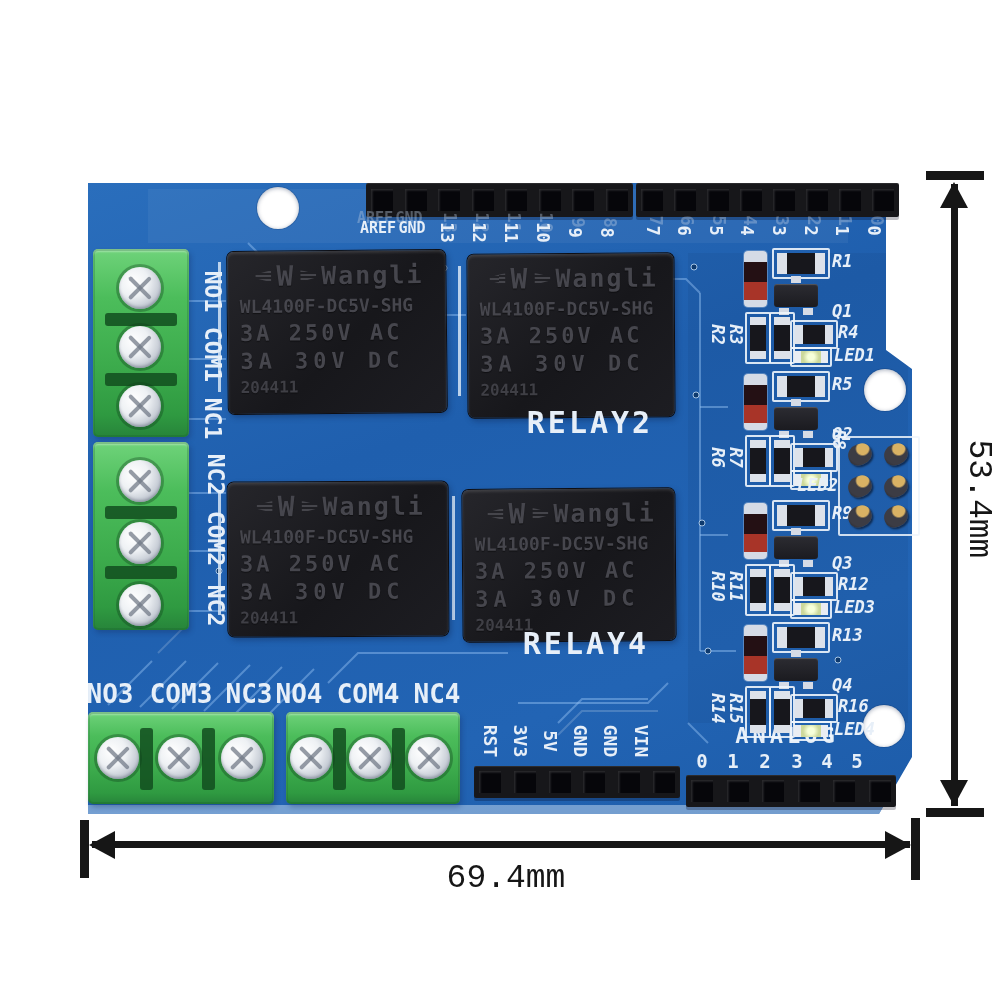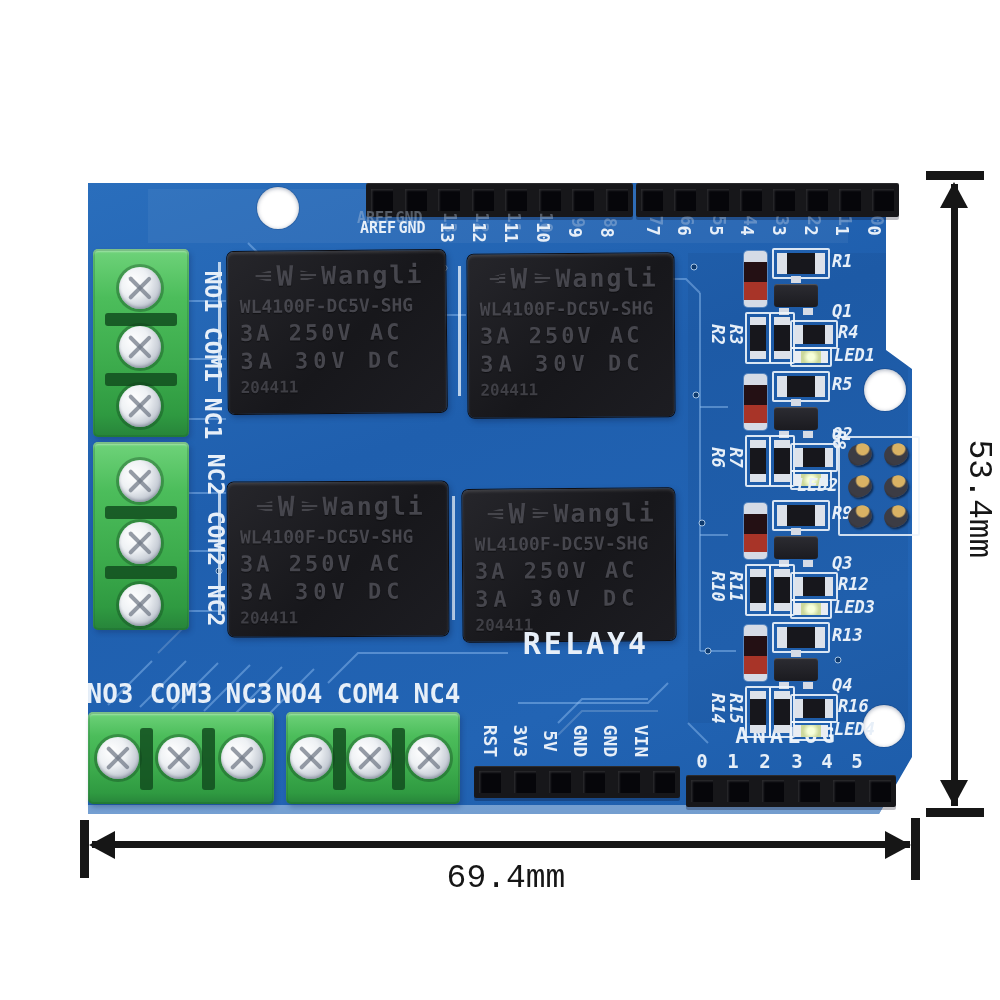--- a/index.html
+++ b/index.html
@@ -275,20 +275,21 @@
         <span class="wlogo">W</span>
         <span class="wing wr"></span>
         <span>Wangli</span>
       </div>
     <div class="rl-model">WL4100F-DC5V-SHG</div>
     <div class="rl-ac">3A 250V AC</div>
     <div class="rl-dc">3A 30V DC</div>
     <div class="rl-code">204411</div>
   </div>
 
+  <div class="silk" style="left:500px;top:408px;width:180px;font-size:30px;letter-spacing:3px">RELAY2</div>
   <div class="silk" style="left:496px;top:629px;width:180px;font-size:30px;letter-spacing:3px">RELAY4</div>
 
   <div class="silk" style="left:65px;top:681px;width:90px;font-size:26px">NO3</div>
   <div class="silk" style="left:136px;top:681px;width:90px;font-size:26px">COM3</div>
   <div class="silk" style="left:204px;top:681px;width:90px;font-size:26px">NC3</div>
   <div class="silk" style="left:254px;top:681px;width:90px;font-size:26px">NO4</div>
   <div class="silk" style="left:323px;top:681px;width:90px;font-size:26px">COM4</div>
   <div class="silk" style="left:392px;top:681px;width:90px;font-size:26px">NC4</div>
 
   <div class="tb" style="left:88px;top:712px;width:186px;height:92px">

